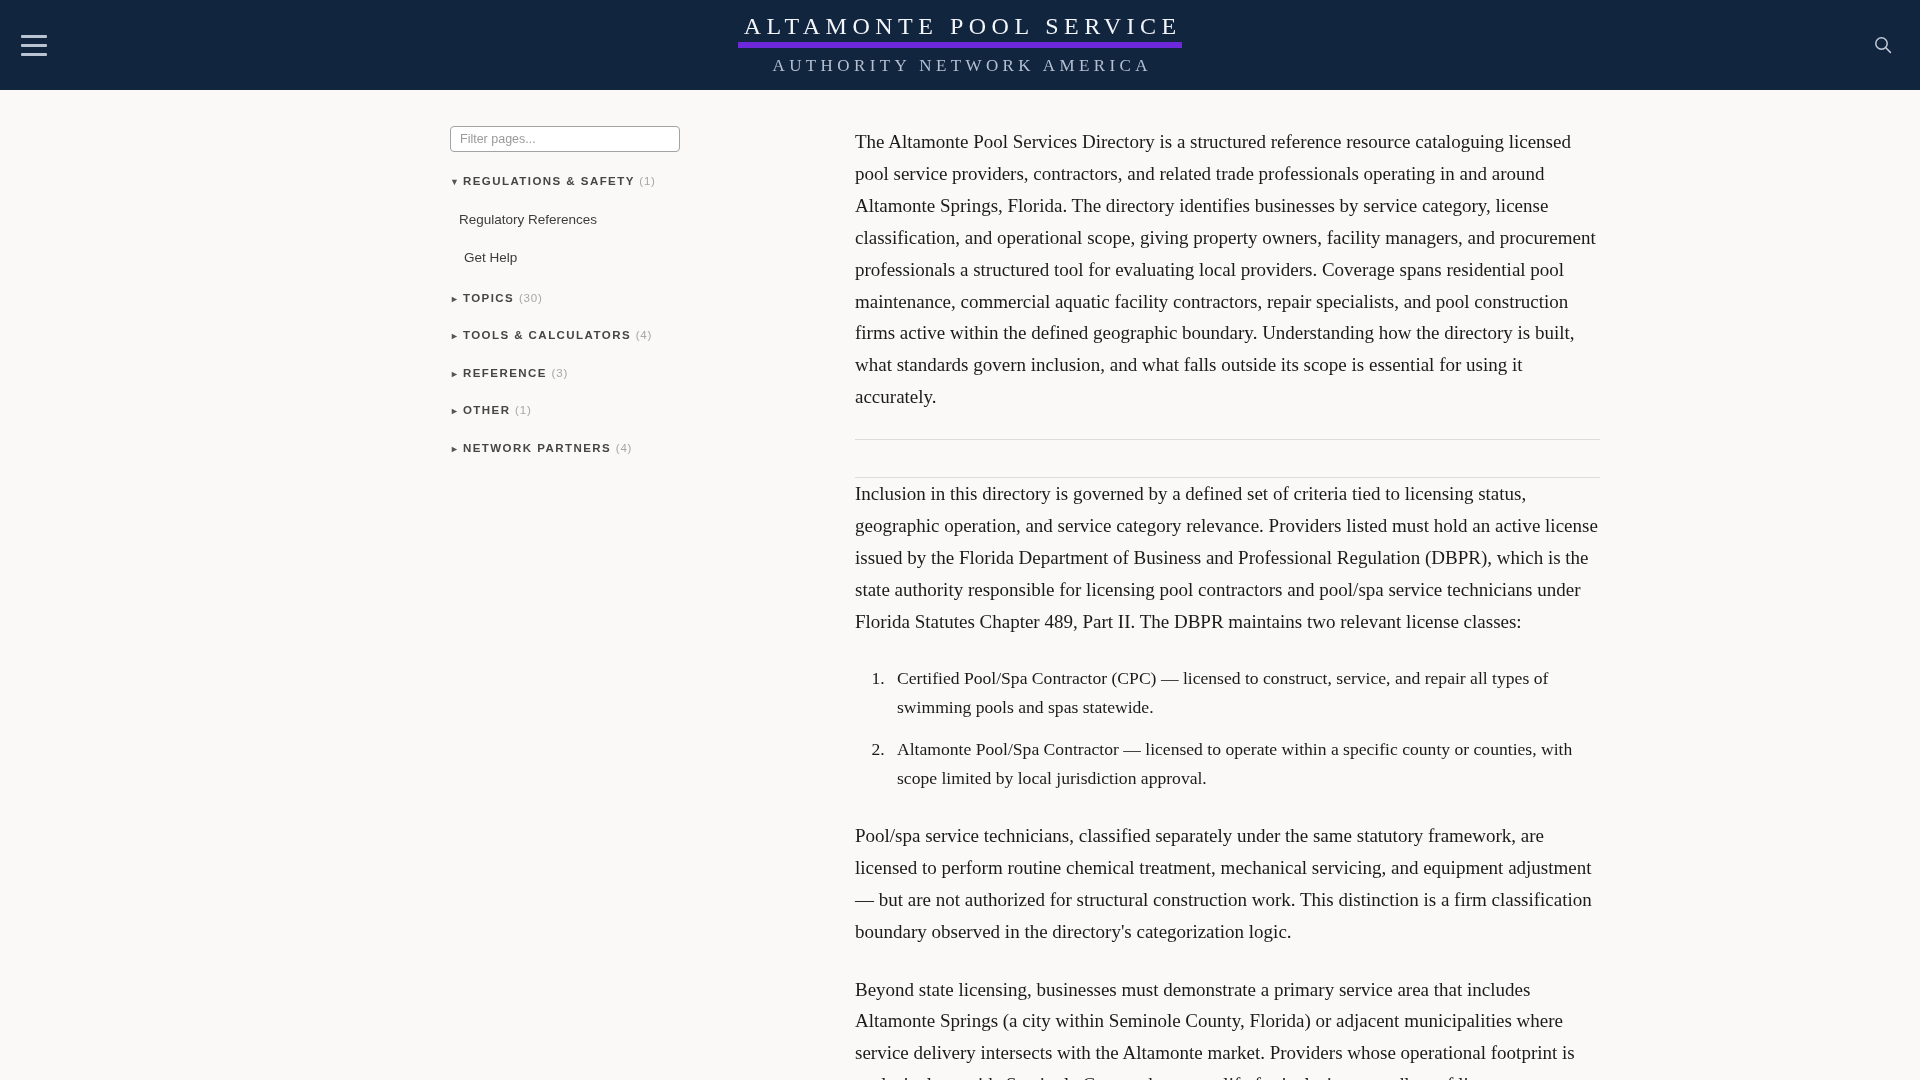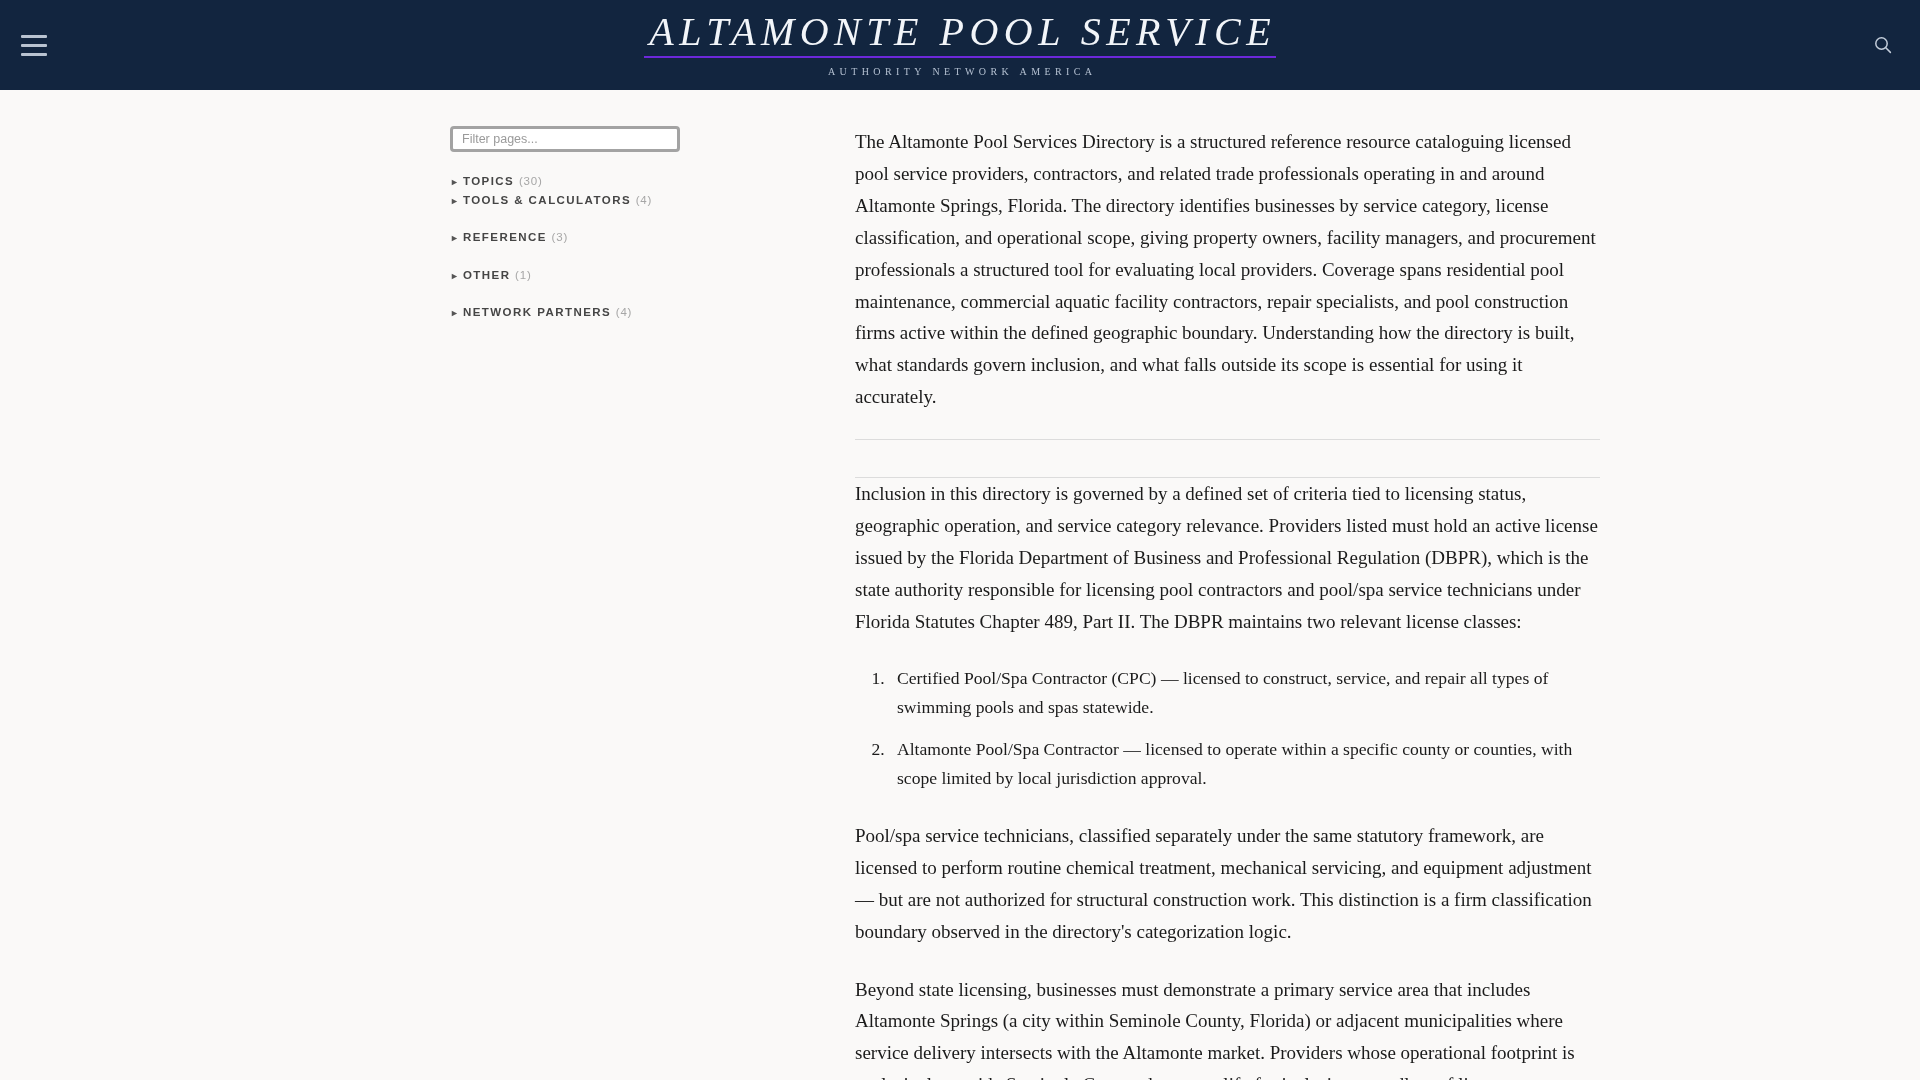--- a/index.html
+++ b/index.html
@@ -67,55 +67,54 @@
   }
   .search-btn svg { display: block; }
 
   .brand-wrap {
     text-align: center;
     line-height: 1;
     margin-top: -2px;
   }
   .brand-title {
     font-family: "Liberation Serif", serif;
-    font-size: 40px;
+    font-size: 24px;
     font-weight: 400;
     color: #f2f5f9;
     letter-spacing: 5.5px;
     margin: 0;
     padding: 0 0 4px 0;
-    border-bottom: 2px solid #6d28d9;
+    border-bottom: 6px solid #6d28d9;
     display: inline-block;
     text-indent: 5.5px;
-    font-style: italic;
   }
   .brand-sub {
     font-family: "Liberation Serif", serif;
-    font-size: 10px;
+    font-size: 17px;
     color: #b4c0d1;
     letter-spacing: 4.4px;
     margin: 9px 0 0 0;
     text-indent: 4.4px;
   }
 
   
   .page {
     display: flex;
     align-items: flex-start;
     padding-top: 36px;
   }
   .sidebar {
     width: 230px;
     margin-left: 450px;
     flex: 0 0 230px;
   }
   .filter-input {
     width: 100%;
     height: 26px;
-    border: 3px solid #a3a3a3;
+    border: 1px solid #a3a3a3;
     border-radius: 4px;
     background: #ffffff;
     font-family: "Liberation Sans", sans-serif;
     font-size: 12.5px;
     color: #333;
     padding: 0 9px;
     outline: none;
   }
   .filter-input::placeholder { color: #9a9a9a; }
 
@@ -230,20 +229,28 @@
 </header>
 
 <div class="page">
 
   <aside class="sidebar">
 
     <input class="filter-input" type="text" placeholder="Filter pages..." style="">
 
     <nav class="nav-list">
 
+      <div class="nav-group">
+        <div class="nav-section">
+          <span class="caret">▼</span><span>REGULATIONS &amp; SAFETY</span>
+          <span class="count">(1)</span>
+        </div>
+        <a class="nav-link lvl1">Regulatory References</a>
+        <a class="nav-link lvl2">Get Help</a>
+      </div>
 
       <div class="nav-group">
         <div class="nav-section">
           <span class="caret">►</span><span>TOPICS</span>
           <span class="count">(30)</span>
         </div>
       </div>
 
       <div class="nav-group">
         <div class="nav-section">

